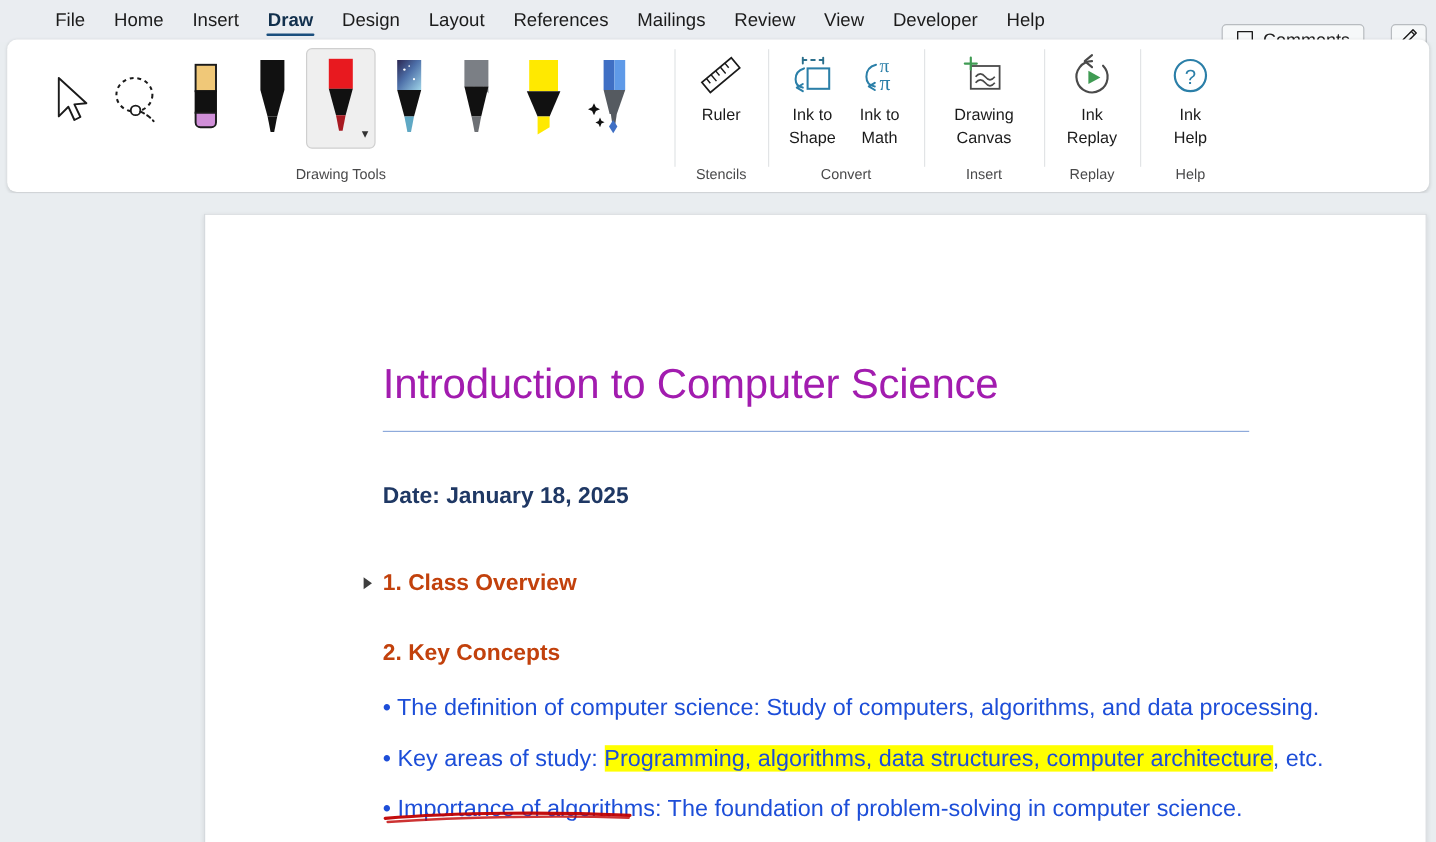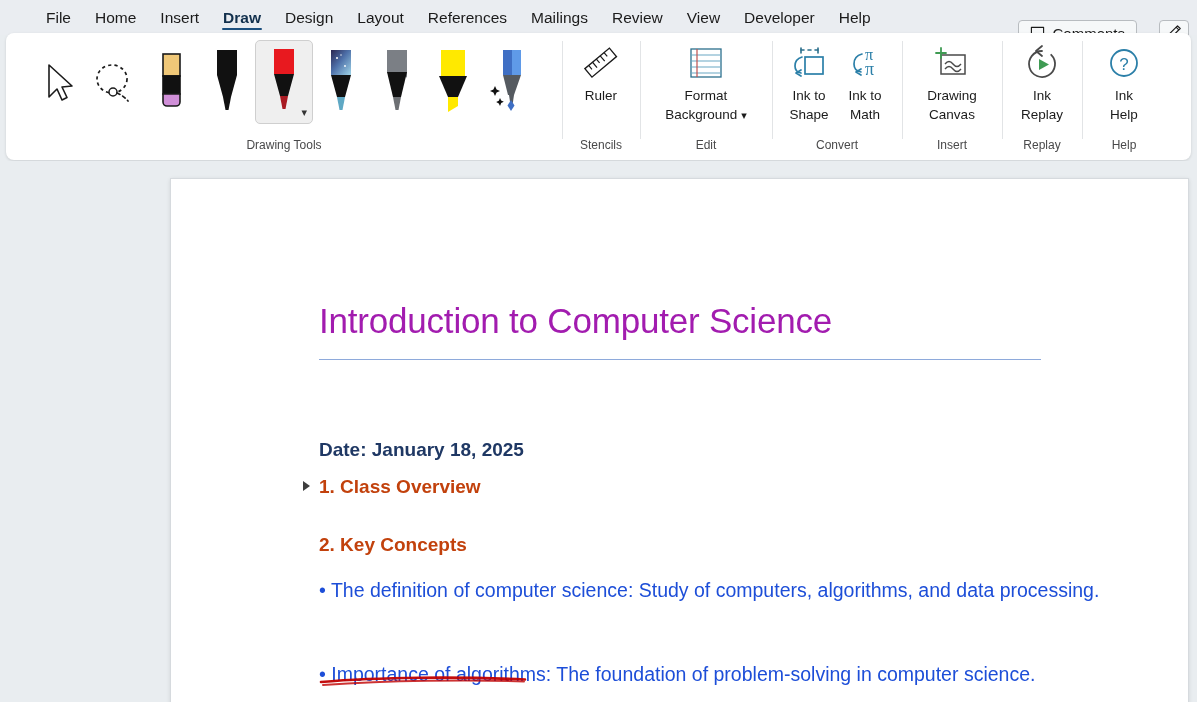--- a/index.html
+++ b/index.html
@@ -133,21 +133,20 @@
     white-space: nowrap;
   }
   .title-rule {
     position: absolute; left: 148px; top: 180px;
     width: 722px; height: 1px; background: #8eaadb;
   }
   .doc-date {
     position: absolute; left: 148px; top: 224px;
     font-size: 19px; font-weight: bold; color: #1f3864;
     white-space: nowrap;
-    margin-top: 36px;
   }
   .h2 {
     position: absolute; left: 148px;
     font-size: 19px; font-weight: bold; color: #c2410c;
     white-space: nowrap;
   }
   .h2-overview { top: 297px; }
   .h2-key { top: 355px; }
   .collapse-tri {
     position: absolute; left: 132px; top: 302px;
@@ -318,39 +317,20 @@
               <path d="M9 14v5M14 14v7M19 14v5M24 14v7M29 14v5" stroke="#1b1b1b" stroke-width="1.2"></path>
             </g>
           </svg>
         </span>
         <span class="blabel">Ruler</span>
       </div>
     </div>
     <div class="glabel">Stencils</div>
   </div>
 
-  <div class="rgroup" style="width:132px;">
-    <div class="gitems">
-      <div class="bigbtn">
-        <span class="bicon">
-          <svg width="40" height="38" viewBox="0 0 40 38">
-            <rect x="5" y="5" width="30" height="28" fill="#fff" stroke="#2b6f8c" stroke-width="1.3"></rect>
-            <path d="M5 11h30M5 17h30M5 23h30M5 29h30" stroke="#6aa7c4" stroke-width="1.2"></path>
-            <path d="M11 5v28" stroke="#c0504d" stroke-width="1.2"></path>
-          </svg>
-        </span>
-        <span class="blabel">Format</span>
-        <span class="blabel">
-          <span>Background</span>
-          <span class="chev">▾</span>
-        </span>
-      </div>
-    </div>
-    <div class="glabel">Edit</div>
-  </div>
 
   <div class="rgroup" style="width:130px;">
     <div class="gitems">
       <div class="bigbtn">
         <span class="bicon">
           <svg width="40" height="38" viewBox="0 0 40 38">
             <path d="M12 6h3M19 6h3M26 6h3" stroke="#2b6f8c" stroke-width="1.6" stroke-linecap="round"></path>
             <path d="M12 4v5M29 4v5" stroke="#2b6f8c" stroke-width="1.6" stroke-linecap="round"></path>
             <rect x="16" y="13" width="18" height="17" fill="none" stroke="#2b7fa8" stroke-width="1.7"></rect>
             <path d="M13 13 q-7 2 -7 9 q0 6 6 7" fill="none" stroke="#2b7fa8" stroke-width="1.7" stroke-linecap="round"></path>
@@ -437,20 +417,23 @@
     <div class="doc-date">Date: January 18, 2025</div>
 
     <div class="collapse-tri"></div>
     <div class="h2 h2-overview">1. Class Overview</div>
     <div class="h2 h2-key">2. Key Concepts</div>
 
     <div class="bullet b1">
       <span>• The definition of computer science: Study of computers, algorithms, and data processing.</span>
     </div>
 
+    <div class="bullet b2">
+      <span>• Key areas of study: </span><span class="hl">Programming, algorithms, data structures, computer architecture</span><span>, etc.</span>
+    </div>
 
     <div class="bullet b3">
       <span>• Importance of algorithms: The foundation of problem-solving in computer science.</span>
     </div>
 
     <svg class="ink-underline" viewBox="0 0 212 20">
       <path d="M2 9 C 60 4, 140 3.5, 206 6.5" fill="none" stroke="#C00000" stroke-width="2.6" stroke-linecap="round" opacity="0.95"></path>
       <path d="M4 12 C 70 7.5, 150 6.5, 205 8.5" fill="none" stroke="#C00000" stroke-width="2.0" stroke-linecap="round" opacity="0.8"></path>
     </svg>
 

